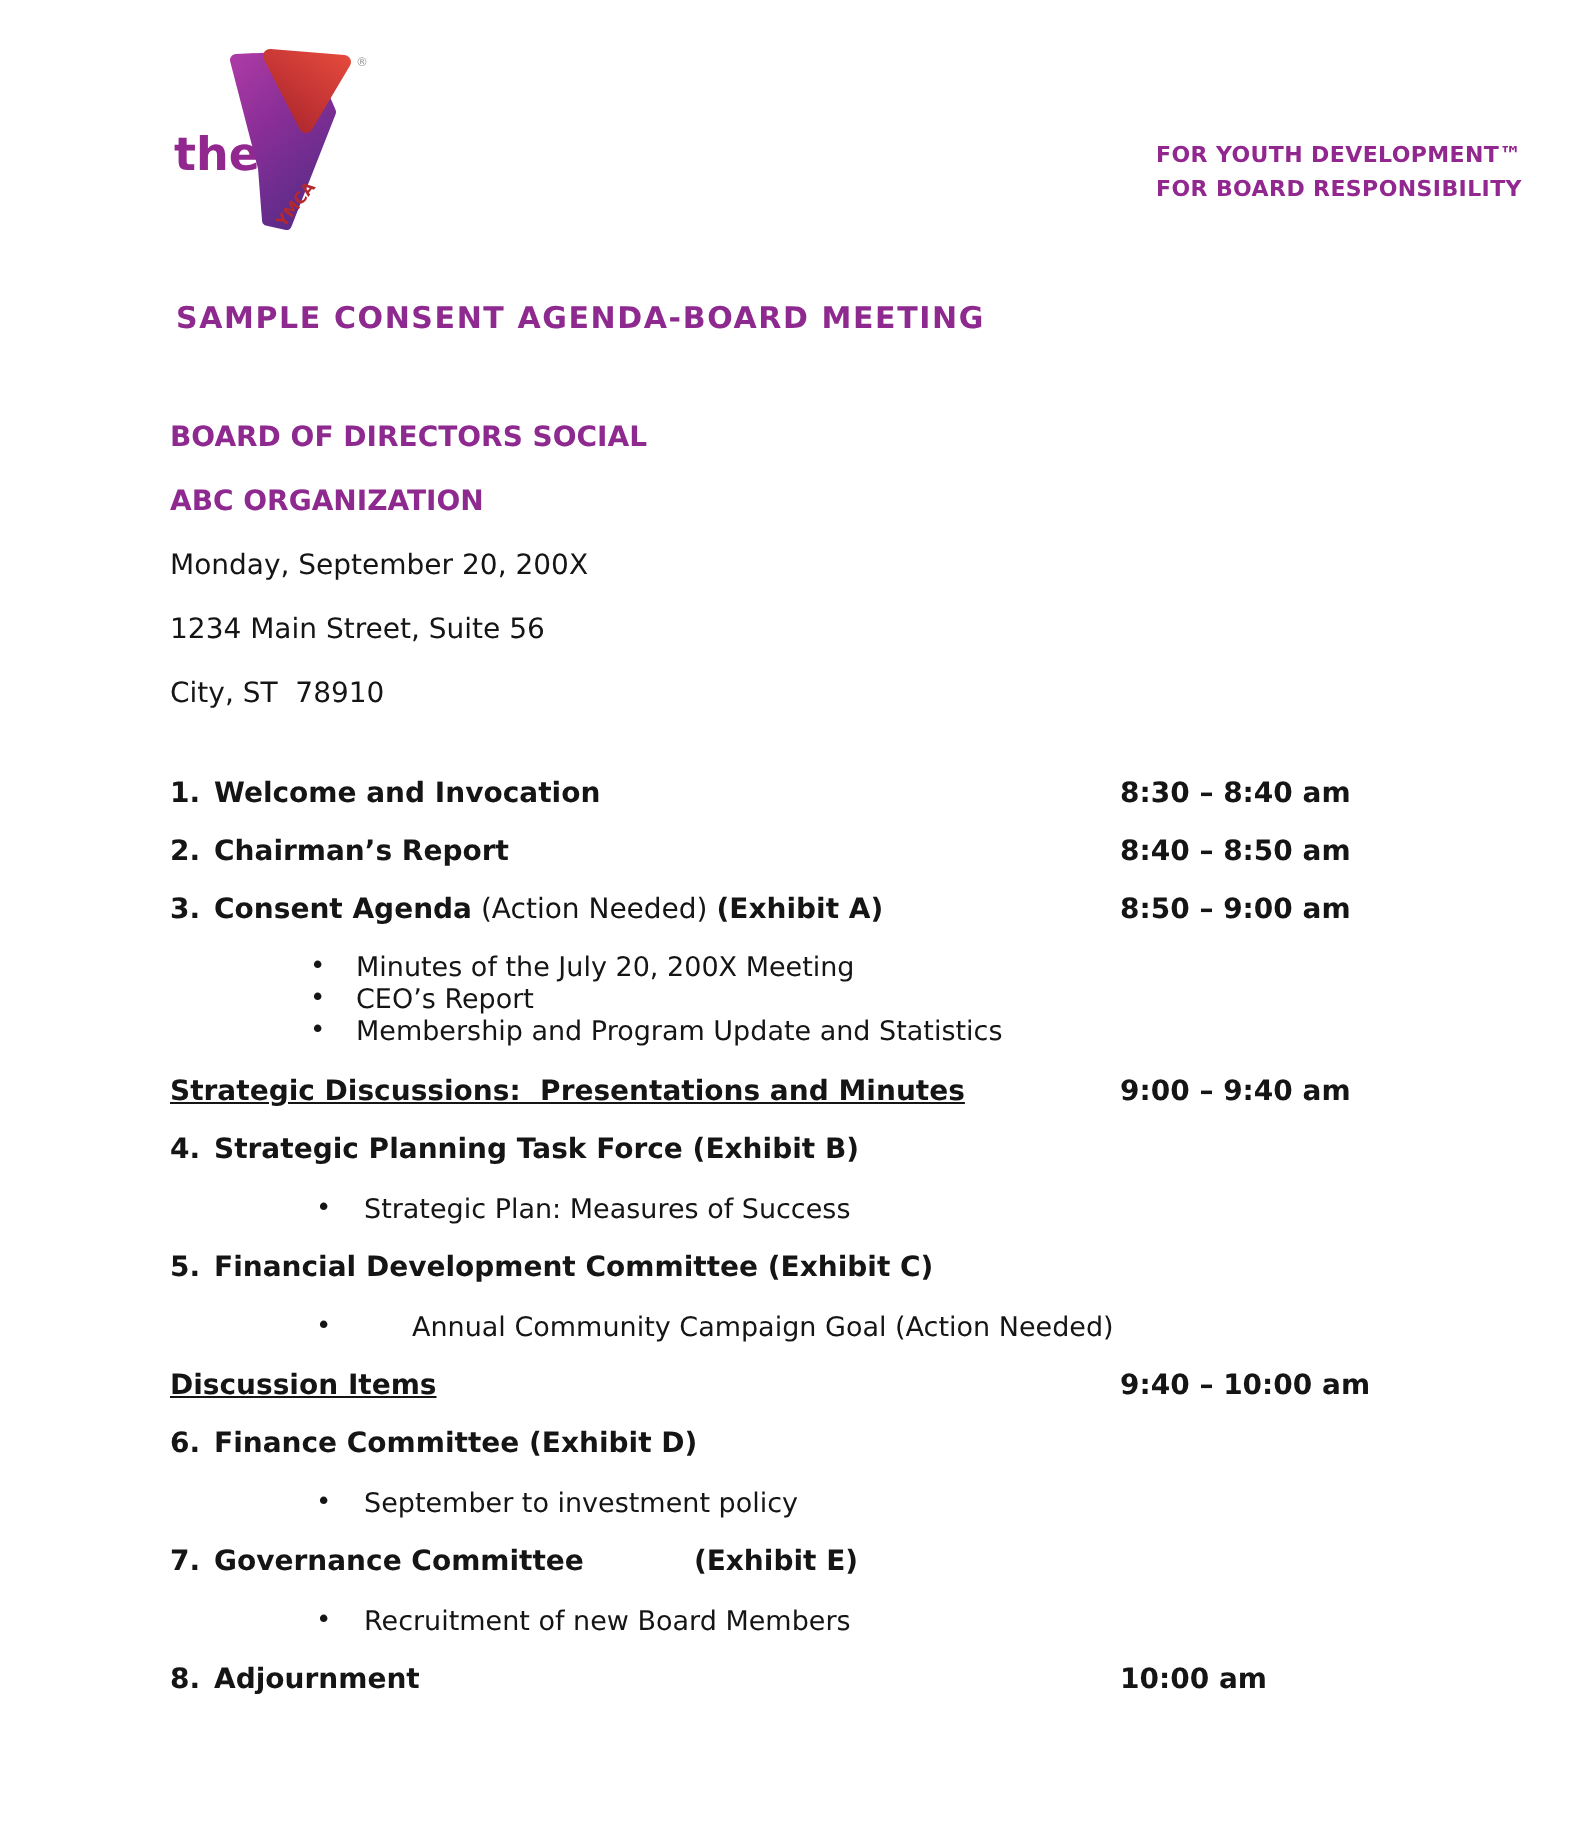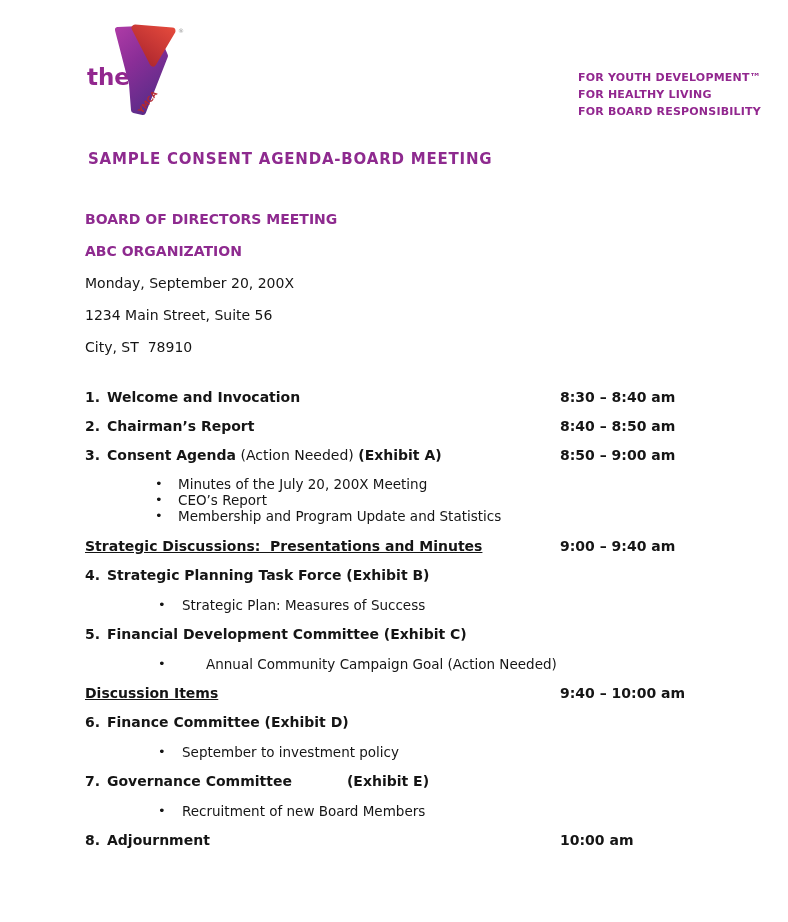--- a/index.html
+++ b/index.html
@@ -66,28 +66,27 @@
   </defs>
   <text x="2" y="63" font-size="23" font-weight="bold" fill="#92278F">the</text>
   <path d="M33 8 L56 7 L59 38 L77 27 L80 34 L58 90 L49 88 L47 62 Z" fill="url(#pg)" stroke="url(#pg)" stroke-width="6" stroke-linejoin="round"></path>
   <path d="M50 6 L87 9 L68 41 Z" fill="url(#rg)" stroke="url(#rg)" stroke-width="7" stroke-linejoin="round"></path>
   <text transform="translate(57,92) rotate(-52)" font-size="8" font-weight="bold" fill="#B5282E">YMCA</text>
   <text x="93" y="11" font-size="6" fill="#999999">®</text>
 </svg>
 
 <div class="tagline">
   <div>FOR YOUTH DEVELOPMENT™</div>
-  <div>FOR HEALTHY LIVING</div>
   <div>FOR BOARD RESPONSIBILITY</div>
 </div>
 
 <div class="doc-title">SAMPLE CONSENT AGENDA-BOARD MEETING</div>
 
 <div class="info">
-  <div class="ih">BOARD OF DIRECTORS MEETING</div>
+  <div class="ih">BOARD OF DIRECTORS SOCIAL</div>
   <div class="ih">ABC ORGANIZATION</div>
   <div class="il">Monday, September 20, 200X</div>
   <div class="il">1234 Main Street, Suite 56</div>
   <div class="il prewrap">City, ST  78910</div>
 </div>
 
 <div class="agenda">
 
   <div class="row">
     <span class="num">1.</span>

